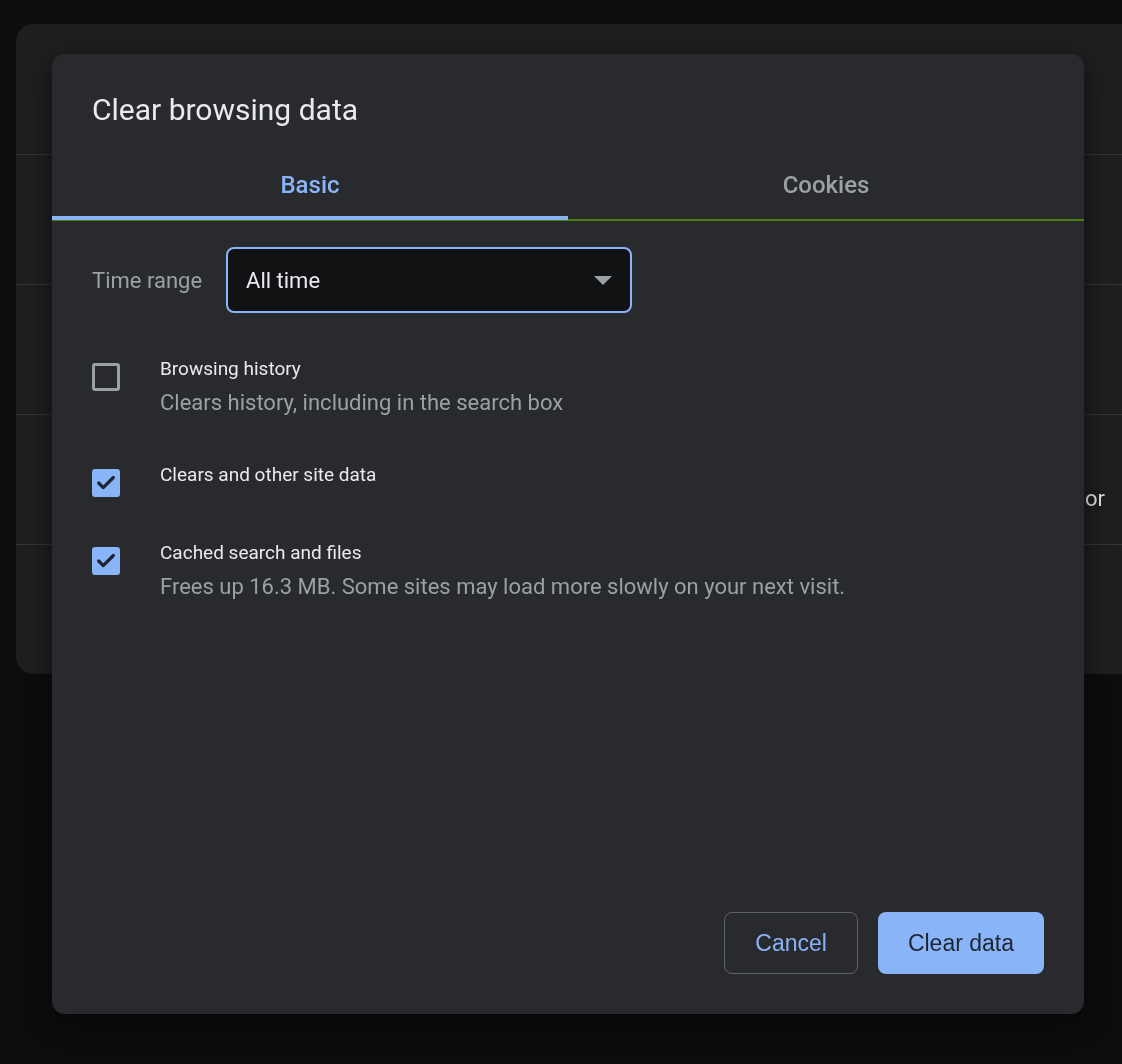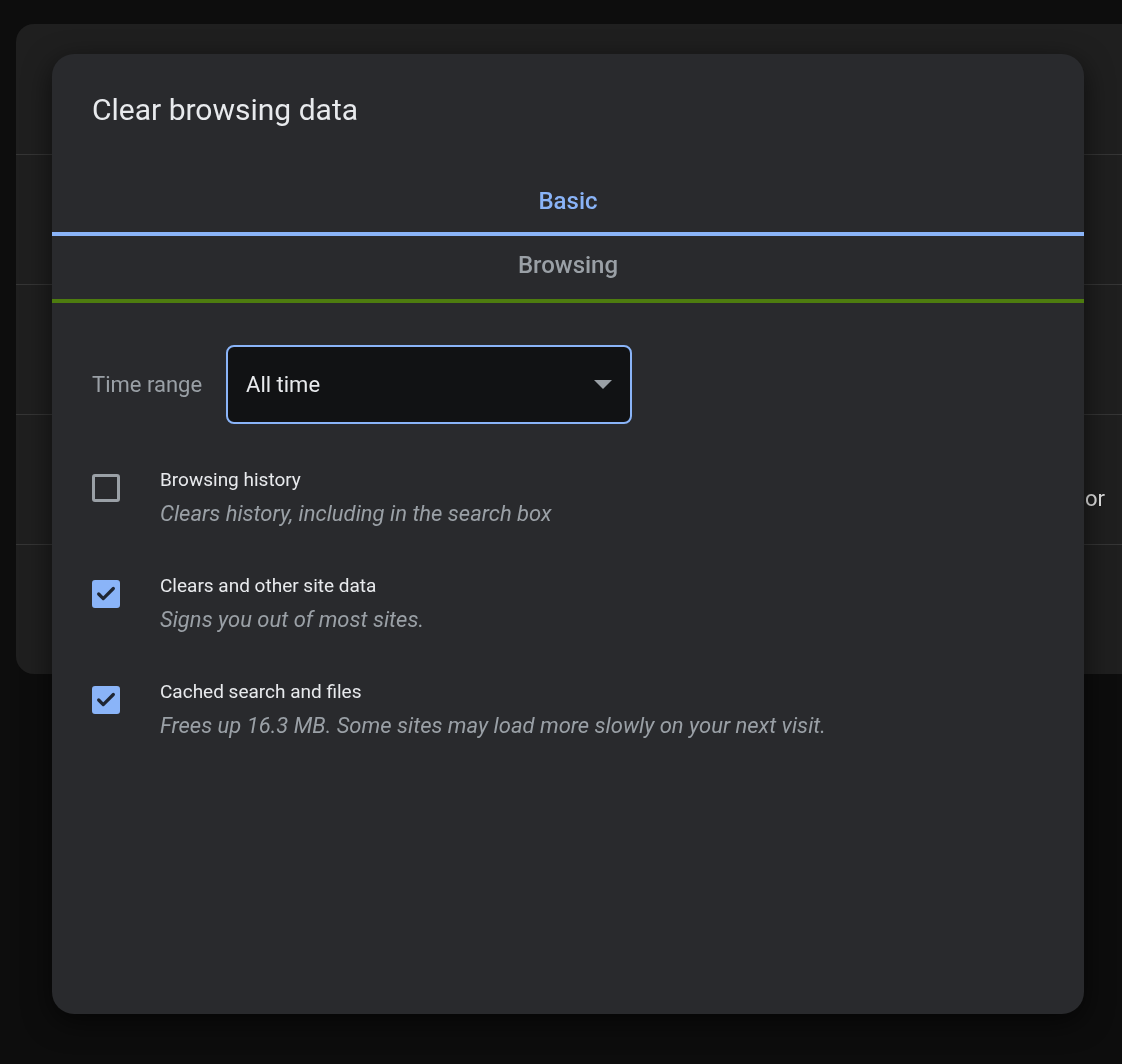--- a/index.html
+++ b/index.html
@@ -38,36 +38,34 @@
       color: #e5e5e5;
       font-size: 22px;
     }
     .dialog {
       position: absolute;
       top: 54px;
       left: 52px;
       width: 1032px;
       height: 960px;
       background: #292a2d;
-      border-radius: 22px;
+      border-radius: 13px;
       box-shadow: 0 8px 28px rgba(0,0,0,0.6);
       display: flex;
       flex-direction: column;
-      gap: 16px;
     }
     .dialog-title {
       padding: 38px 40px 28px 40px;
       color: #e8eaed;
       font-size: 30px;
       font-weight: 400;
     }
     .tabs {
       display: flex;
-      border-bottom: 4px solid #4d7c0f;
-      flex-direction: column;
+      border-bottom: 2px solid #4d7c0f;
     }
     .tab {
       flex: 1;
       text-align: center;
       padding: 16px 0 20px 0;
       font-size: 24px;
       font-weight: 500;
       cursor: pointer;
       color: #9aa0a6;
       position: relative;
@@ -94,21 +92,21 @@
       gap: 24px;
       margin-bottom: 44px;
     }
     .time-label {
       color: #9aa0a6;
       font-size: 22px;
     }
     .select {
       position: relative;
       width: 406px;
-      height: 79px;
+      height: 66px;
       background: #111214;
       border: 2px solid #8ab4f8;
       border-radius: 8px;
       display: flex;
       align-items: center;
       padding: 16px 18px;
       cursor: pointer;
     }
     .select-value {
       color: #e8eaed;
@@ -157,21 +155,20 @@
     }
     .check-title {
       color: #e8eaed;
       font-size: 19px;
       margin-bottom: 8px;
     }
     .check-desc {
       color: #9aa0a6;
       font-size: 22px;
       line-height: 1.4;
-      font-style: italic;
     }
     .footer {
       display: flex;
       justify-content: flex-end;
       gap: 20px;
       padding: 0 40px 40px 40px;
     }
     .btn {
       height: 62px;
       padding: 0 30px;
@@ -202,21 +199,21 @@
 <div class="backdrop-line" style="top:284px"></div>
 <div class="backdrop-line" style="top:414px"></div>
 <div class="backdrop-line" style="top:544px"></div>
 <div class="backdrop-text">mor</div>
 
 <div class="dialog">
   <div class="dialog-title">Clear browsing data</div>
 
   <div class="tabs">
     <div class="tab active">Basic</div>
-    <div class="tab">Browsing</div>
+    <div class="tab">Cookies</div>
   </div>
 
   <div class="body">
     <div class="time-row">
       <span class="time-label">Time range</span>
       <div class="select">
         <span class="select-value">All time</span>
         <span class="select-caret"></span>
       </div>
     </div>
@@ -232,30 +229,33 @@
     </div>
 
     <div class="check-item">
       <div class="checkbox checked">
         <svg viewBox="0 0 24 24">
             <path d="M4 12l5 5L20 6" stroke="#1f2633" stroke-width="3.5" fill="none" stroke-linecap="round" stroke-linejoin="round"></path>
           </svg>
       </div>
       <div class="check-text">
         <div class="check-title">Clears and other site data</div>
-        <div class="check-desc">Signs you out of most sites.</div>
       </div>
     </div>
 
     <div class="check-item">
       <div class="checkbox checked">
         <svg viewBox="0 0 24 24">
             <path d="M4 12l5 5L20 6" stroke="#1f2633" stroke-width="3.5" fill="none" stroke-linecap="round" stroke-linejoin="round"></path>
           </svg>
       </div>
       <div class="check-text">
         <div class="check-title">Cached search and files</div>
         <div class="check-desc">Frees up 16.3 MB. Some sites may load more slowly on your next visit.</div>
       </div>
     </div>
   </div>
 
+  <div class="footer">
+    <button class="btn btn-secondary">Cancel</button>
+    <button class="btn btn-primary">Clear data</button>
+  </div>
 </div>
 
 </body></html>

